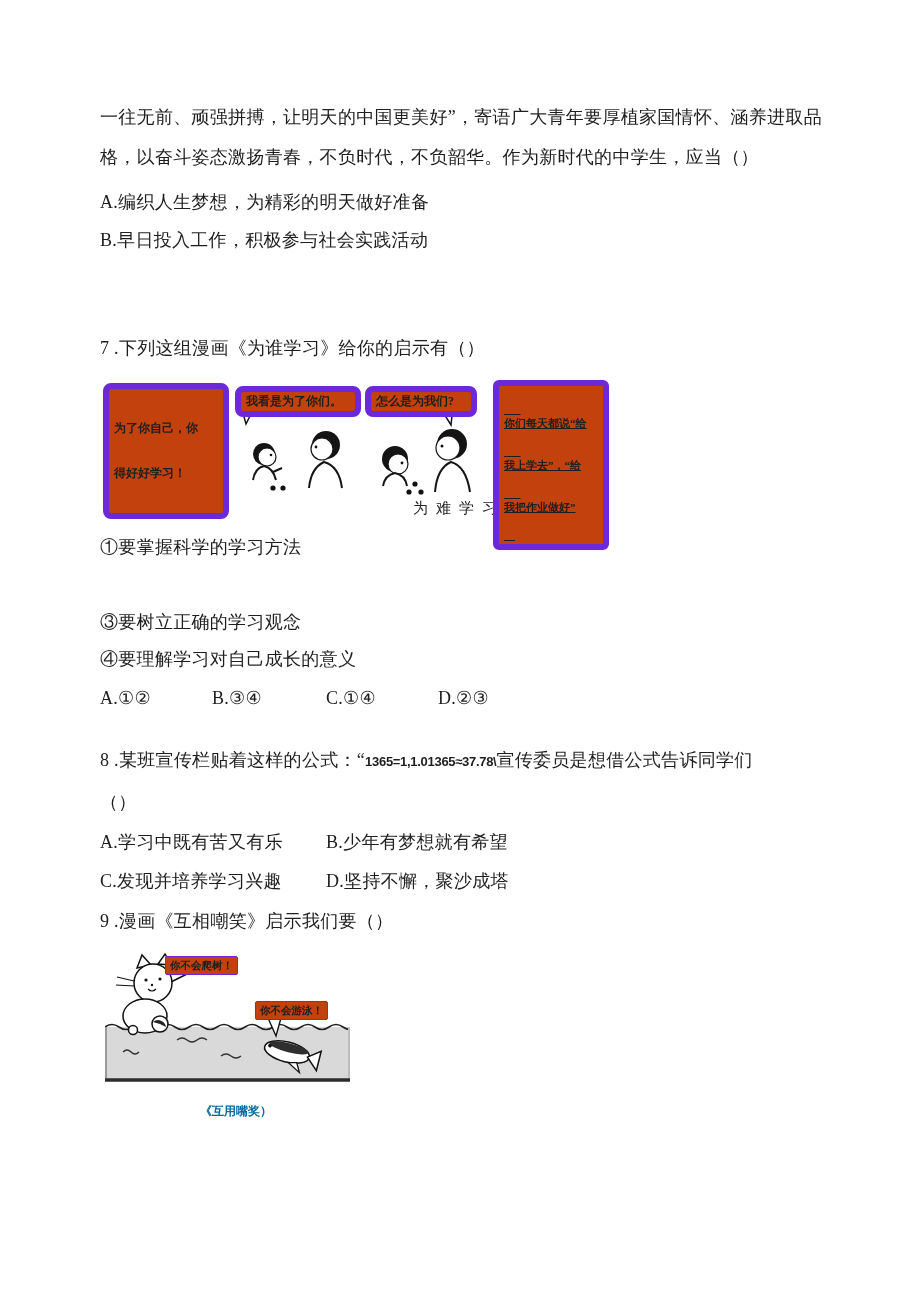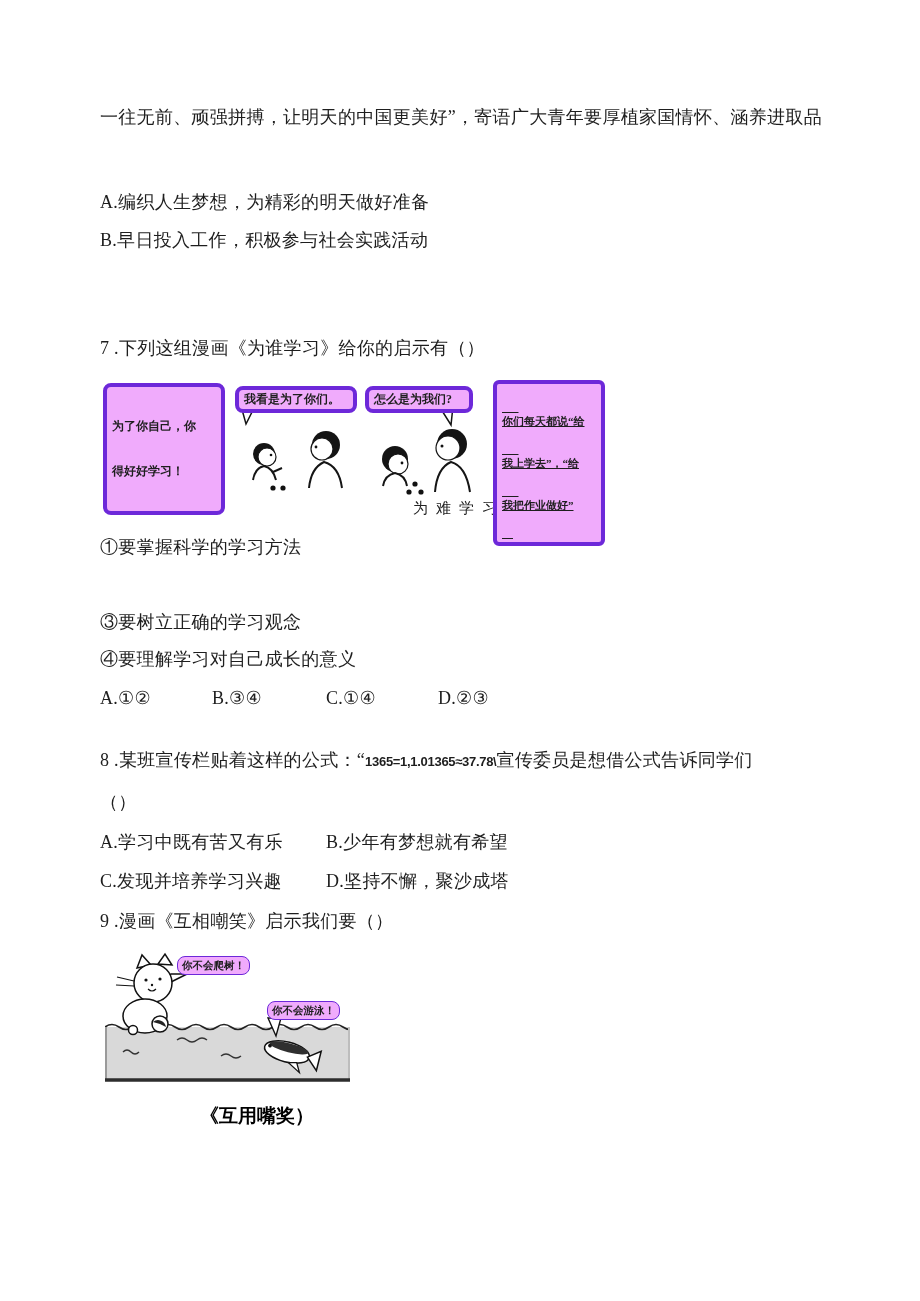--- a/index.html
+++ b/index.html
@@ -2,34 +2,35 @@
 <html><head>
 <meta charset="utf-8">
 <style>
   html,body{margin:0;padding:0;background:#ffffff;}
   .page{position:relative;width:812px;height:1301px;background:#fff;overflow:hidden;
         font-family:"Liberation Serif","DejaVu Serif",serif;color:#1e1e1e;padding-left:44px;}
   .line{position:absolute;font-size:18px;line-height:22px;white-space:pre;letter-spacing:0.3px;}
   .formula{font-family:Liberation Sans, sans-serif;font-weight:700;font-size:13px;letter-spacing:-0.3px;}
   .comic{position:absolute;}
   .comic svg{position:absolute;left:0;top:0;}
-  .bubble{position:absolute;background:#f0abfc;border:4px solid #6d28d9;border-radius:8px;
+  .bubble{position:absolute;background:#c2410c;border:6px solid #6d28d9;border-radius:8px;
           padding:2px 5px;font-weight:700;font-size:12px;line-height:15px;white-space:pre;z-index:2;}
   .bubble.small{font-size:11px;line-height:14px;border-radius:6px;text-decoration:underline;}
-  .bubble.tiny{font-size:10.5px;line-height:13px;padding:2px 4px;border-width:1.5px;border-radius:8px;margin-left:12px;}
+  .bubble.tiny{font-size:10.5px;line-height:13px;padding:2px 4px;border-width:1.5px;border-radius:2px;}
   .caption1{position:absolute;font-size:15px;letter-spacing:8px;color:#222;}
   .caption2{position:absolute;font-family:"Liberation Sans","DejaVu Sans",sans-serif;
-            font-weight:700;font-size:19px;color:#000000;}
+            font-weight:700;font-size:12px;color:#0369a1;}
 </style>
 </head>
 <body>
 
 <div class="page">
 
   <div class="line" style="left:100px;top:106px">一往无前、顽强拼搏，让明天的中国更美好”，寄语广大青年要厚植家国情怀、涵养进取品</div>
+  <div class="line" style="left:100px;top:146px">格，以奋斗姿态激扬青春，不负时代，不负韶华。作为新时代的中学生，应当（）</div>
   <div class="line" style="left:100px;top:191px">A.编织人生梦想，为精彩的明天做好准备</div>
   <div class="line" style="left:100px;top:229px">B.早日投入工作，积极参与社会实践活动</div>
 
   <div class="line" style="left:100px;top:337px">7 .下列这组漫画《为谁学习》给你的启示有（）</div>
 
   <div class="comic" style="left:95px;top:378px;width:525px;height:150px">
     <svg width="520" height="124" viewBox="0 0 520 124">
       <g stroke="#151515" fill="none" stroke-width="2">
 
         <path d="M88,40 L104,40 L98,57 Z" fill="#fff" stroke-width="1.5"></path>

